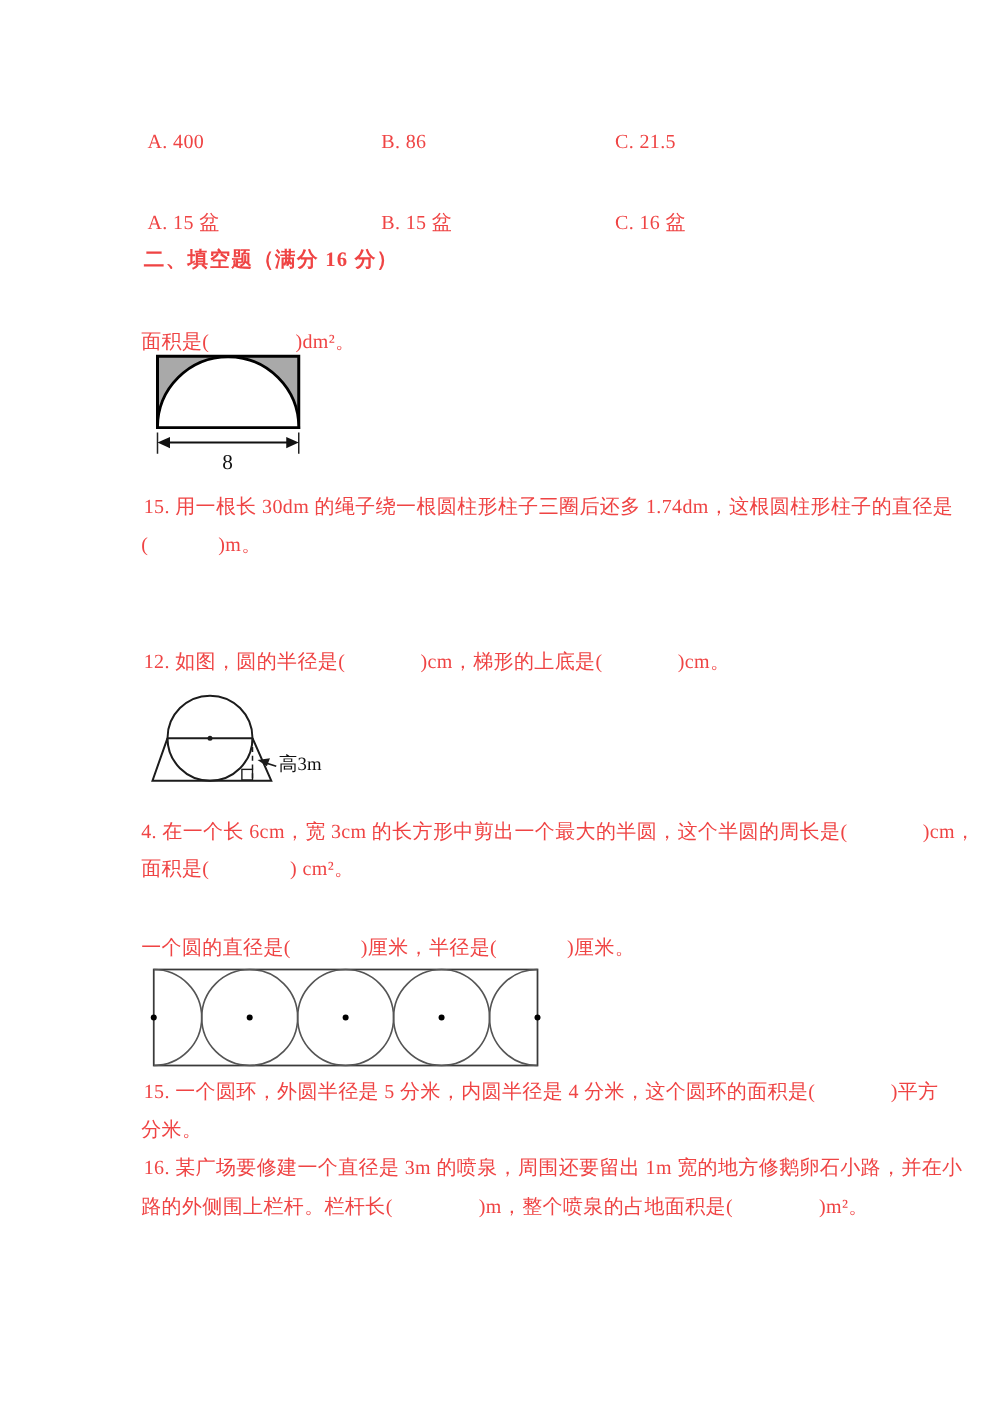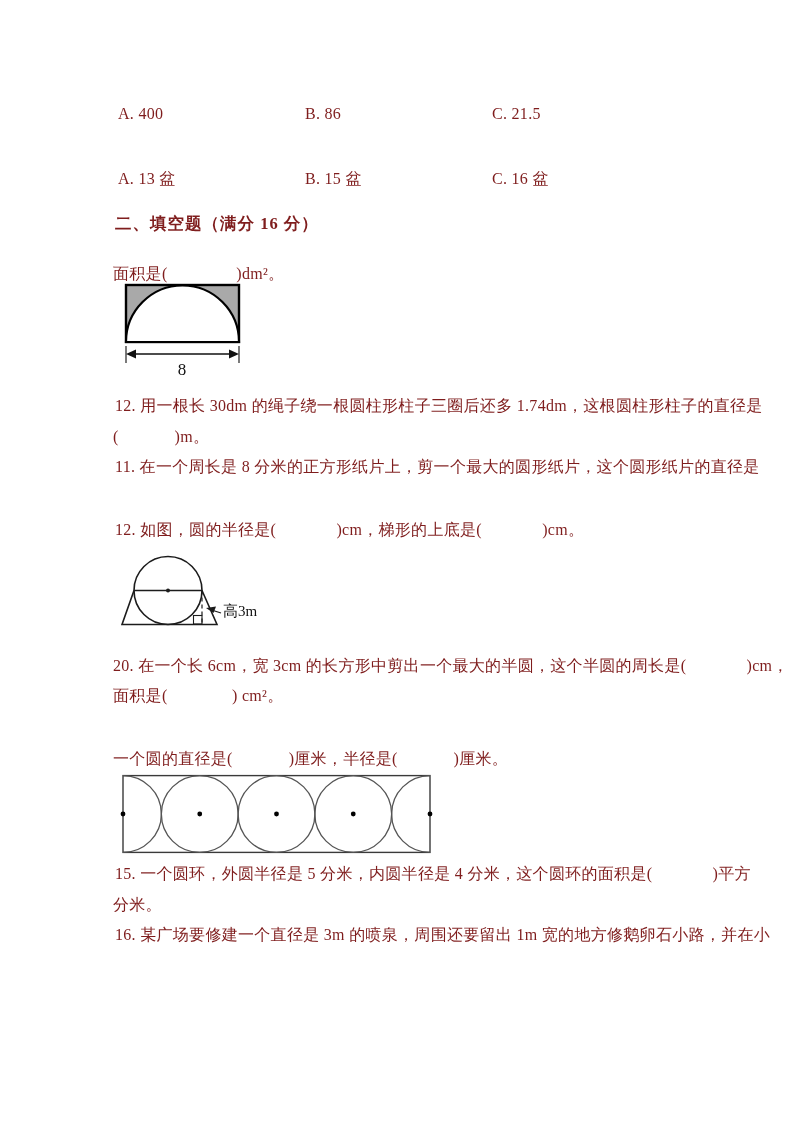--- a/index.html
+++ b/index.html
@@ -1,79 +1,78 @@
 <!DOCTYPE html>
 <html><head>
 <meta charset="utf-8">
 <style>
   html,body{margin:0;padding:0;background:#ffffff;}
   .page{
     position:relative;width:793px;height:1122px;background:#ffffff;overflow:hidden;
-    font-family:"Liberation Serif","DejaVu Serif",serif;color:#7f1d1d;
+    font-family:"Liberation Serif","DejaVu Serif",serif;color:#ef4444;
   }
   .t{
     position:absolute;font-size:16px;line-height:20px;white-space:pre;
     letter-spacing:0.3px;
   }
-  .sec{font-weight:bold;font-size:16.5px;letter-spacing:1px;margin-top:16px;}
+  .sec{font-weight:bold;font-size:16.5px;letter-spacing:1px;}
   svg{position:absolute;display:block;}
   svg text{font-family:"Liberation Serif","DejaVu Serif",serif;fill:#111;}
 </style>
 </head>
 <body>
 
 <div class="page">
 
   <div>
     <span class="t" style="left:118px;top:104px">A. 400</span>
     <span class="t" style="left:305px;top:104px">B. 86</span>
     <span class="t" style="left:492px;top:104px">C. 21.5</span>
   </div>
 
   <div>
-    <span class="t" style="left:118px;top:169px">A. 13 盆</span>
+    <span class="t" style="left:118px;top:169px">A. 15 盆</span>
     <span class="t" style="left:305px;top:169px">B. 15 盆</span>
     <span class="t" style="left:492px;top:169px">C. 16 盆</span>
   </div>
 
   <span class="t sec" style="left:115px;top:198px">二、填空题（满分 16 分）</span>
 
   <span class="t" style="left:113px;top:264px">面积是(                )dm²。</span>
 
   <svg style="left:124px;top:283px" width="132" height="96" viewBox="0 0 132 96">
     <rect x="2" y="2" width="113" height="57" stroke="#000" stroke-width="2.4" fill="#a9a9a9"></rect>
     <path d="M 2 59 A 56.5 56.5 0 0 1 115 59 Z" fill="#ffffff" stroke="#000" stroke-width="2.2"></path>
     <line x1="2" y1="63" x2="2" y2="80" stroke="#222" stroke-width="1.2"></line>
     <line x1="115" y1="63" x2="115" y2="80" stroke="#222" stroke-width="1.2"></line>
     <line x1="5" y1="71" x2="112" y2="71" stroke="#111" stroke-width="1.5"></line>
     <polygon points="2,71 12,66.5 12,75.5" fill="#111"></polygon>
     <polygon points="115,71 105,66.5 105,75.5" fill="#111"></polygon>
     <text x="58" y="92" font-size="17" text-anchor="middle">8</text>
   </svg>
 
-  <span class="t" style="left:115px;top:396px">12. 用一根长 30dm 的绳子绕一根圆柱形柱子三圈后还多 1.74dm，这根圆柱形柱子的直径是</span>
+  <span class="t" style="left:115px;top:396px">15. 用一根长 30dm 的绳子绕一根圆柱形柱子三圈后还多 1.74dm，这根圆柱形柱子的直径是</span>
   <span class="t" style="left:113px;top:427px">(             )m。</span>
 
-  <span class="t" style="left:115px;top:457px">11. 在一个周长是 8 分米的正方形纸片上，剪一个最大的圆形纸片，这个圆形纸片的直径是</span>
 
   <span class="t" style="left:115px;top:520px">12. 如图，圆的半径是(              )cm，梯形的上底是(              )cm。</span>
 
   <svg style="left:113px;top:552px" width="165" height="92" viewBox="0 0 165 92">
     <polyline points="21,38.5 9,72.5 104,72.5 89,38.5" fill="none" stroke="#1c1c1c" stroke-width="1.6"></polyline>
     <circle cx="55" cy="38.5" r="34" fill="none" stroke="#1c1c1c" stroke-width="1.6"></circle>
     <line x1="21" y1="38.5" x2="89" y2="38.5" stroke="#1c1c1c" stroke-width="1.6"></line>
     <circle cx="55" cy="38.5" r="2" fill="#1c1c1c"></circle>
     <line x1="89" y1="38.5" x2="89" y2="71.5" stroke="#1c1c1c" stroke-width="1.2" stroke-dasharray="4,3"></line>
     <rect x="80.5" y="63.5" width="8.5" height="8.5" fill="none" stroke="#1c1c1c" stroke-width="1.1"></rect>
     <line x1="108" y1="61" x2="97" y2="57.5" stroke="#1c1c1c" stroke-width="1.3"></line>
     <polygon points="93,56 103,54.5 100.5,61" fill="#1c1c1c"></polygon>
     <text x="110" y="64" font-size="15">高3m</text>
   </svg>
 
-  <span class="t" style="left:113px;top:656px">20. 在一个长 6cm，宽 3cm 的长方形中剪出一个最大的半圆，这个半圆的周长是(              )cm，</span>
+  <span class="t" style="left:113px;top:656px">4. 在一个长 6cm，宽 3cm 的长方形中剪出一个最大的半圆，这个半圆的周长是(              )cm，</span>
   <span class="t" style="left:113px;top:686px">面积是(               ) cm²。</span>
 
   <span class="t" style="left:113px;top:749px">一个圆的直径是(             )厘米，半径是(             )厘米。</span>
 
   <svg style="left:120px;top:773px" width="314" height="84" viewBox="0 0 314 84">
     <rect x="3" y="2.6" width="307" height="76.8" fill="none" stroke="#3a3a3a" stroke-width="1.4"></rect>
     <path d="M 3 2.6 A 38.4 38.4 0 0 1 3 79.4" fill="none" stroke="#555" stroke-width="1.3"></path>
     <circle cx="79.75" cy="41" r="38.4" fill="none" stroke="#555" stroke-width="1.3"></circle>
     <circle cx="156.5" cy="41" r="38.4" fill="none" stroke="#555" stroke-width="1.3"></circle>
     <circle cx="233.25" cy="41" r="38.4" fill="none" stroke="#555" stroke-width="1.3"></circle>
@@ -82,15 +81,16 @@
     <circle cx="79.75" cy="41" r="2.4" fill="#000"></circle>
     <circle cx="156.5" cy="41" r="2.4" fill="#000"></circle>
     <circle cx="233.25" cy="41" r="2.4" fill="#000"></circle>
     <circle cx="310" cy="41" r="2.4" fill="#000"></circle>
   </svg>
 
   <span class="t" style="left:115px;top:864px">15. 一个圆环，外圆半径是 5 分米，内圆半径是 4 分米，这个圆环的面积是(              )平方</span>
   <span class="t" style="left:113px;top:895px">分米。</span>
 
   <span class="t" style="left:115px;top:925px">16. 某广场要修建一个直径是 3m 的喷泉，周围还要留出 1m 宽的地方修鹅卵石小路，并在小</span>
+  <span class="t" style="left:113px;top:956px">路的外侧围上栏杆。栏杆长(                )m，整个喷泉的占地面积是(                )m²。</span>
 
 
 </div>
 
 </body></html>

